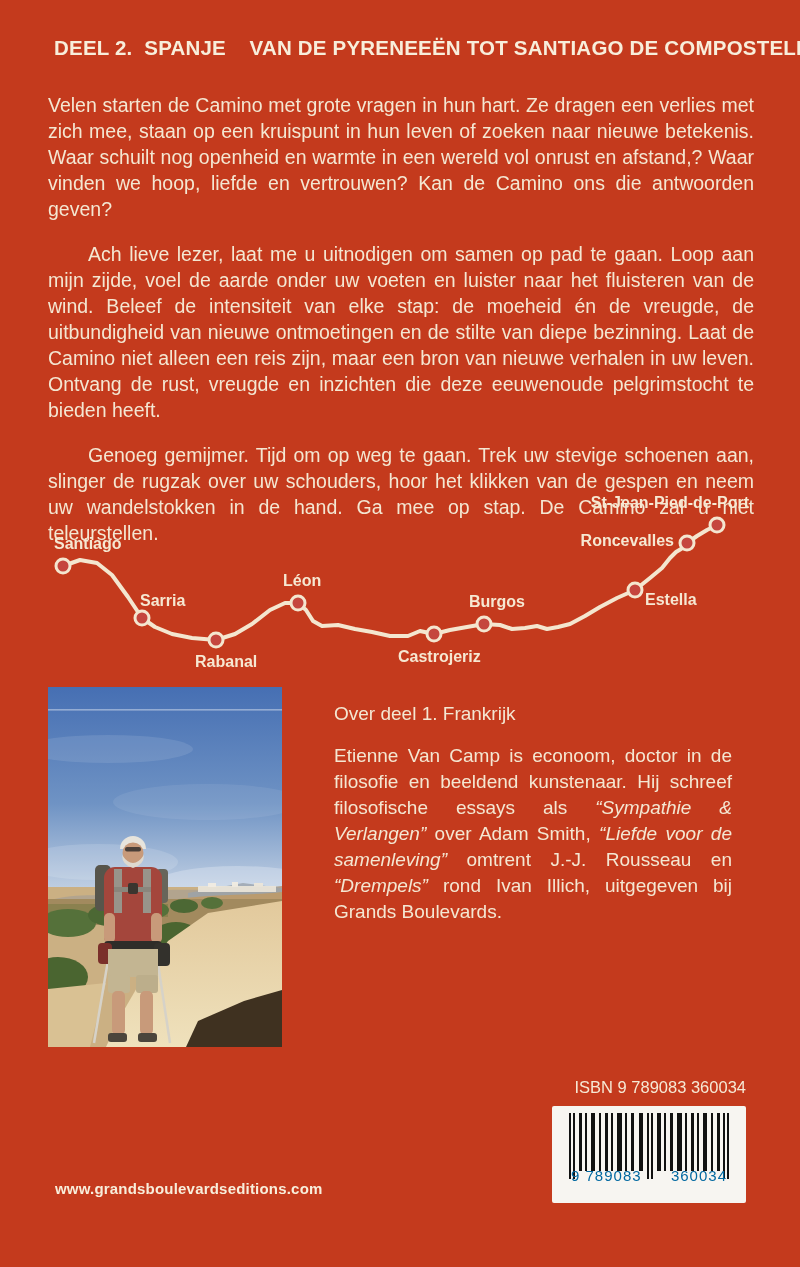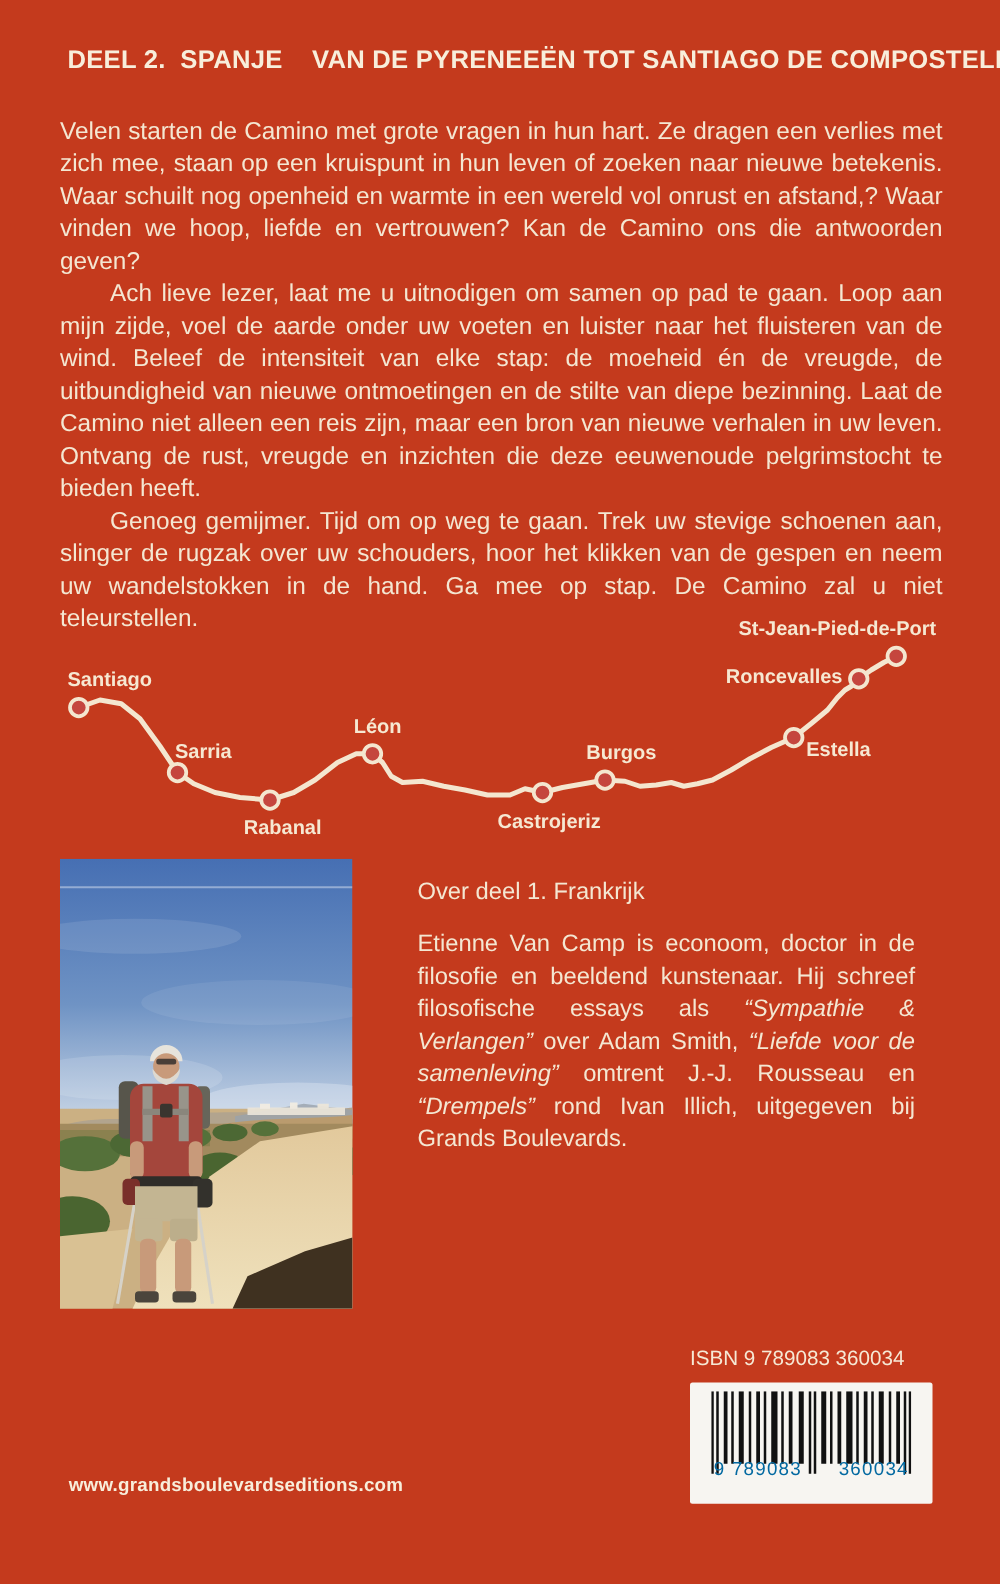--- a/index.html
+++ b/index.html
@@ -15,21 +15,21 @@
   #header{
     left:54px;top:36px;width:720px;
     font-size:20.5px;font-weight:bold;letter-spacing:.2px;
     color:#f8eedb;white-space:pre;
   }
   #body-text{
     left:48px;top:92px;width:706px;
     font-size:19.5px;line-height:26px;text-align:justify;
   }
   #body-text p{margin:0;}
-  #body-text p.indent{text-indent:40px;}
+  #body-text p.indent{text-indent:40px;margin-top:19px;}
   #route-map{left:40px;top:480px;}
   #route-map text{
     font-size:16px;font-weight:bold;fill:#f6e8d2;
     font-family:"Liberation Sans",sans-serif;
   }
   #photo{
     left:48px;top:687px;width:234px;height:360px;
     display:block;
   }
   #right-col{
@@ -38,21 +38,21 @@
   }
   #right-col .just{text-align:justify;}
   #right-col .attr{
     text-align:right;font-style:italic;margin:0;
   }
   #right-col p{margin:16px;}
   #bio{margin-top:14px;}
   .it{font-style:italic;}
   #isbn-label{
     left:552px;top:1078px;width:194px;
-    text-align:left;font-size:16.5px;color:#f6e9d5;
+    text-align:right;font-size:16.5px;color:#f6e9d5;
     white-space:nowrap;
   }
   #barcode-box{
     left:552px;top:1106px;width:194px;height:97px;
     background:#f7f5f1;border-radius:2px;
     display:flex;flex-direction:column;align-items:center;justify-content:flex-start;
   }
   #barcode-svg{margin-top:7px;display:block;}
   #barcode-digits{
     width:160px;display:flex;justify-content:space-between;

